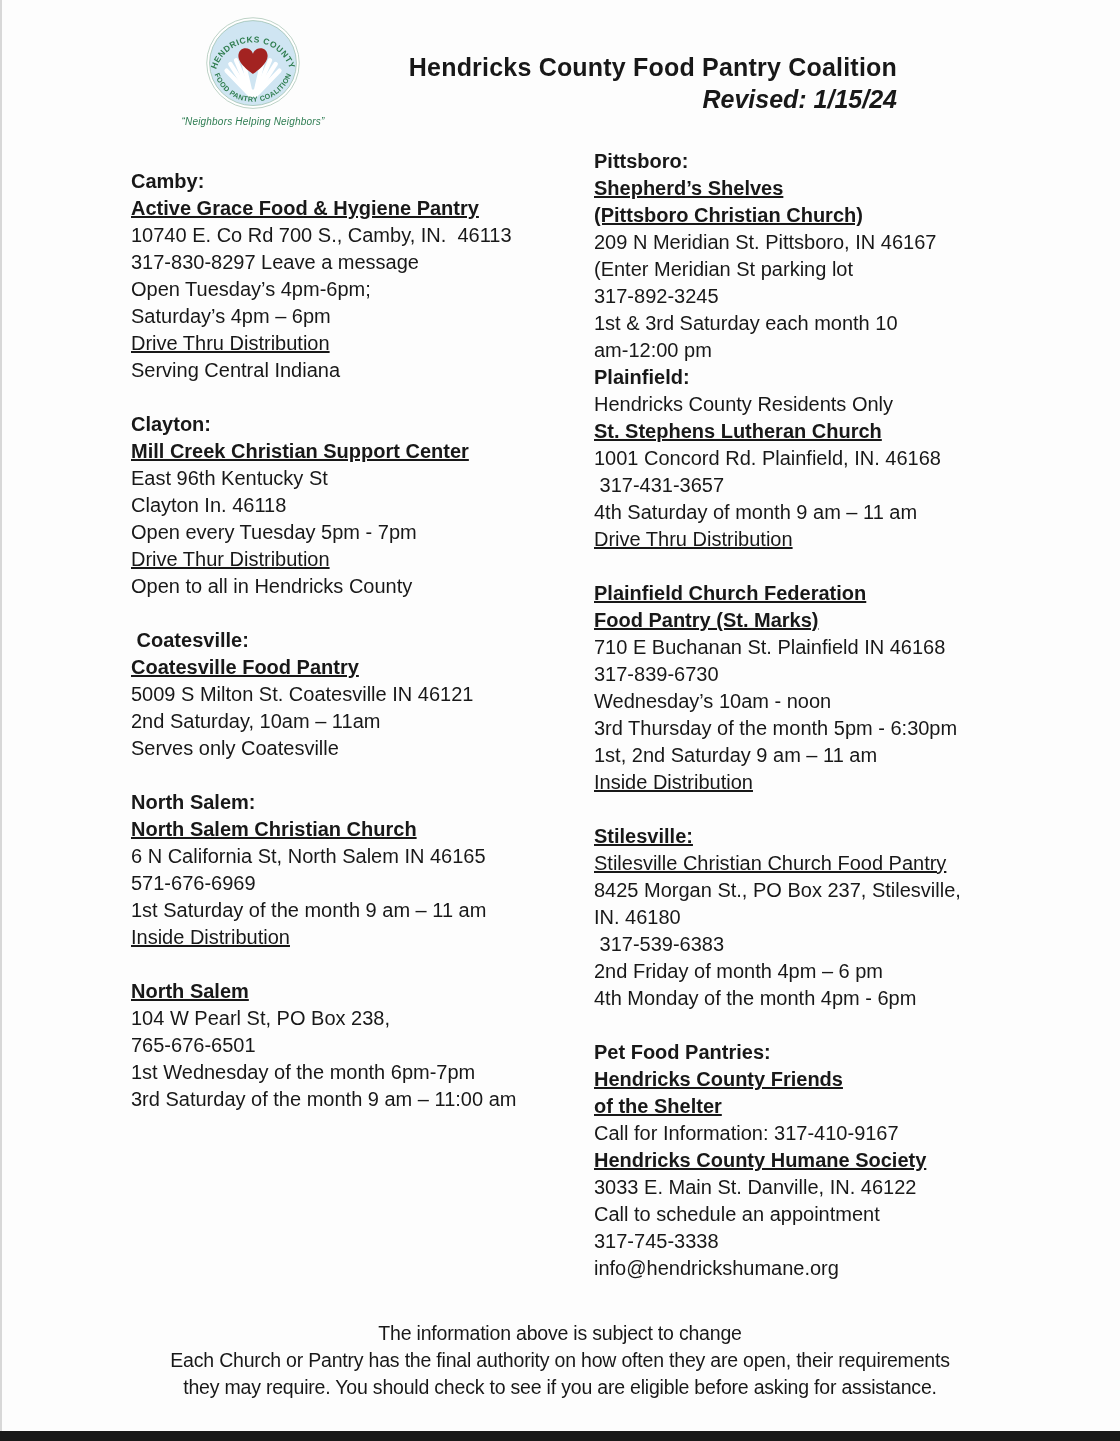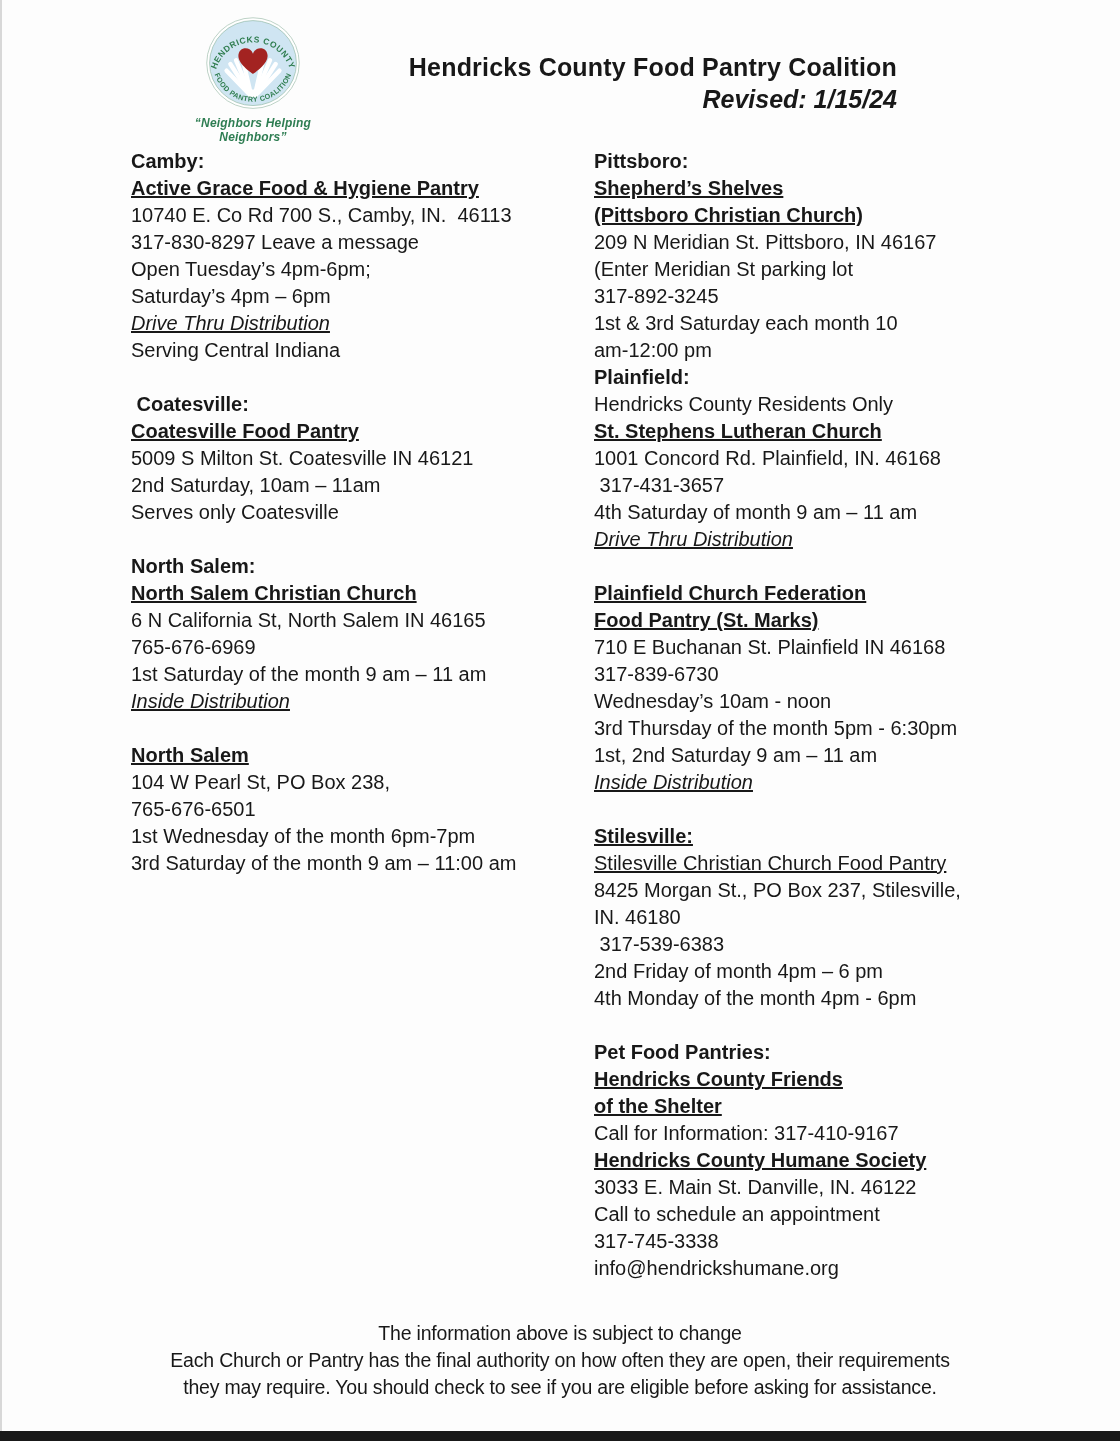--- a/index.html
+++ b/index.html
@@ -31,22 +31,22 @@
   .header { position: absolute; left: 0; top: 0; width: 100%; height: 140px; }
   .logo {
     position: absolute;
     left: 178px; top: 14px;
     width: 150px;
     text-align: center;
   }
   .logo svg { display: block; margin: 0 auto; }
   .logo-tagline {
     margin-top: 1px;
-    font-size: 12px;
-    font-weight: bold;
+    font-size: 10px;
+    font-weight: normal;
     font-style: italic;
     color: #2e7d52;
     letter-spacing: 0.2px;
   }
   .header-text {
     position: absolute;
     left: 287px; top: 52px;
     width: 610px;
     text-align: right;
   }
@@ -62,29 +62,29 @@
     font-style: italic;
     line-height: 32px;
   }
   .columns {
     position: absolute;
     left: 131px; top: 148px;
     right: 30px;
     display: flex;
   }
   .col { font-size: 20px; line-height: 27px; }
-  .col-left { width: 463px; flex-shrink: 0; }
+  .col-left { width: 463px; flex-shrink: 0; margin-top: 20px; }
   .col-right { flex: 1; }
   .block { margin-bottom: 27px; }
   .block:last-child { margin-bottom: 0; }
   .line { white-space: pre-wrap; min-height: 27px; }
   .line.bold { font-weight: bold; }
   .line.bold-underline { font-weight: bold; text-decoration: underline; }
   .line.underline { text-decoration: underline; }
-  .line.italic-underline { font-style: italic; text-decoration: underline; }
+  .line.italic-underline { text-decoration: underline; }
   .footer {
     position: absolute;
     left: 0; top: 1320px;
     width: 100%;
     text-align: center;
     font-size: 19.5px;
     line-height: 27px;
     letter-spacing: -0.2px;
   }
 </style>
@@ -137,31 +137,40 @@
           <div class="line bold">Camby:</div>
           <div class="line bold-underline">Active Grace Food &amp; Hygiene Pantry</div>
           <div class="line normal">10740 E. Co Rd 700 S., Camby, IN.  46113</div>
           <div class="line normal">317-830-8297 Leave a message</div>
           <div class="line normal">Open Tuesday’s 4pm-6pm;</div>
           <div class="line normal">Saturday’s 4pm – 6pm</div>
           <div class="line italic-underline">Drive Thru Distribution</div>
           <div class="line normal">Serving Central Indiana</div>
         </div>
         <div class="block">
+          <div class="line bold">Clayton:</div>
+          <div class="line bold-underline">Mill Creek Christian Support Center</div>
+          <div class="line normal">East 96th Kentucky St</div>
+          <div class="line normal">Clayton In. 46118</div>
+          <div class="line normal">Open every Tuesday 5pm - 7pm</div>
+          <div class="line underline">Drive Thur Distribution</div>
+          <div class="line normal">Open to all in Hendricks County</div>
+        </div>
+        <div class="block">
           <div class="line bold"> Coatesville:</div>
           <div class="line bold-underline">Coatesville Food Pantry</div>
           <div class="line normal">5009 S Milton St. Coatesville IN 46121</div>
           <div class="line normal">2nd Saturday, 10am – 11am</div>
           <div class="line normal">Serves only Coatesville</div>
         </div>
         <div class="block">
           <div class="line bold">North Salem:</div>
           <div class="line bold-underline">North Salem Christian Church</div>
           <div class="line normal">6 N California St, North Salem IN 46165</div>
-          <div class="line normal">765-676-6969</div>
+          <div class="line normal">571-676-6969</div>
           <div class="line normal">1st Saturday of the month 9 am – 11 am</div>
           <div class="line italic-underline">Inside Distribution</div>
         </div>
         <div class="block">
           <div class="line bold-underline">North Salem</div>
           <div class="line normal">104 W Pearl St, PO Box 238,</div>
           <div class="line normal">765-676-6501</div>
           <div class="line normal">1st Wednesday of the month 6pm-7pm</div>
           <div class="line normal">3rd Saturday of the month 9 am – 11:00 am</div>
         </div>

